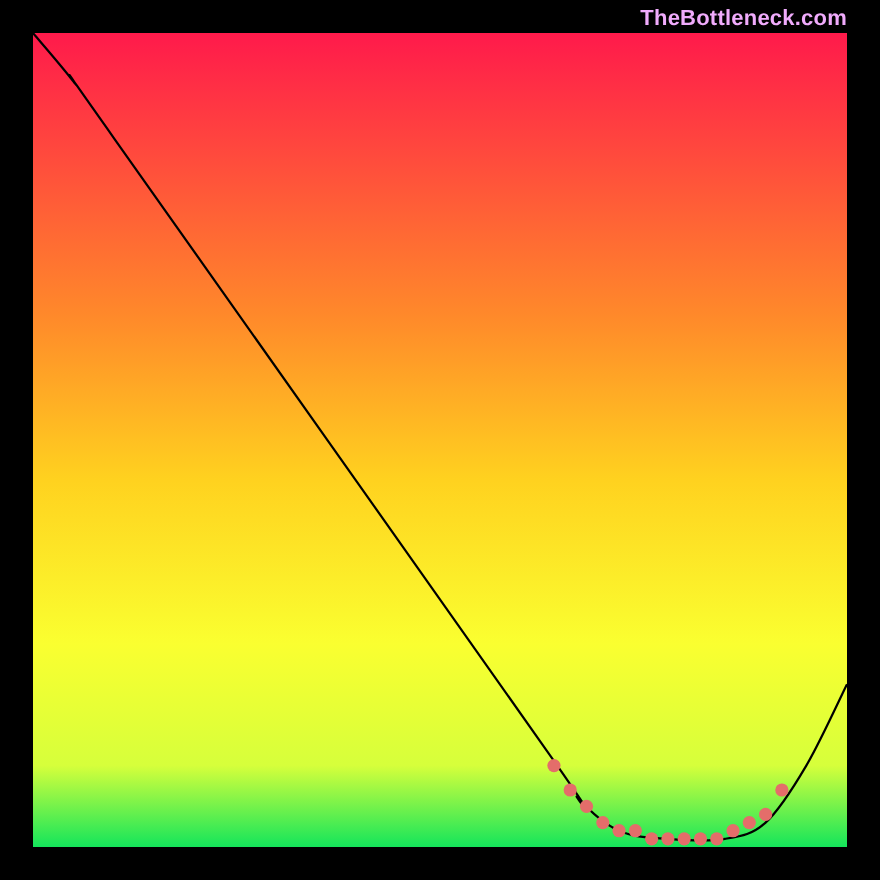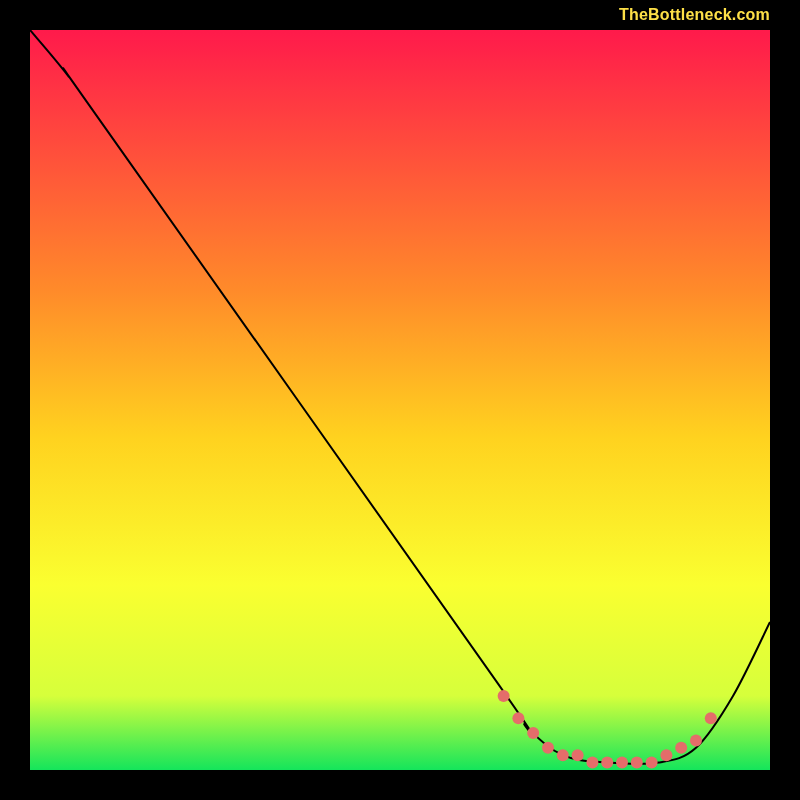--- a/index.html
+++ b/index.html
@@ -21,23 +21,23 @@
     position: absolute;
     left: 30px;
     top: 30px;
     width: 740px;
     height: 740px;
   }
   .watermark {
     position: absolute;
     top: 6px;
     right: 30px;
-    font-size: 16px;
+    font-size: 20px;
     font-weight: 600;
-    color: #fde047;
+    color: #f0abfc;
     letter-spacing: 0.2px;
     user-select: none;
     margin-left: 48px;
   }
 </style>
 </head>
 <body>
 
 <div class="stage">
 

